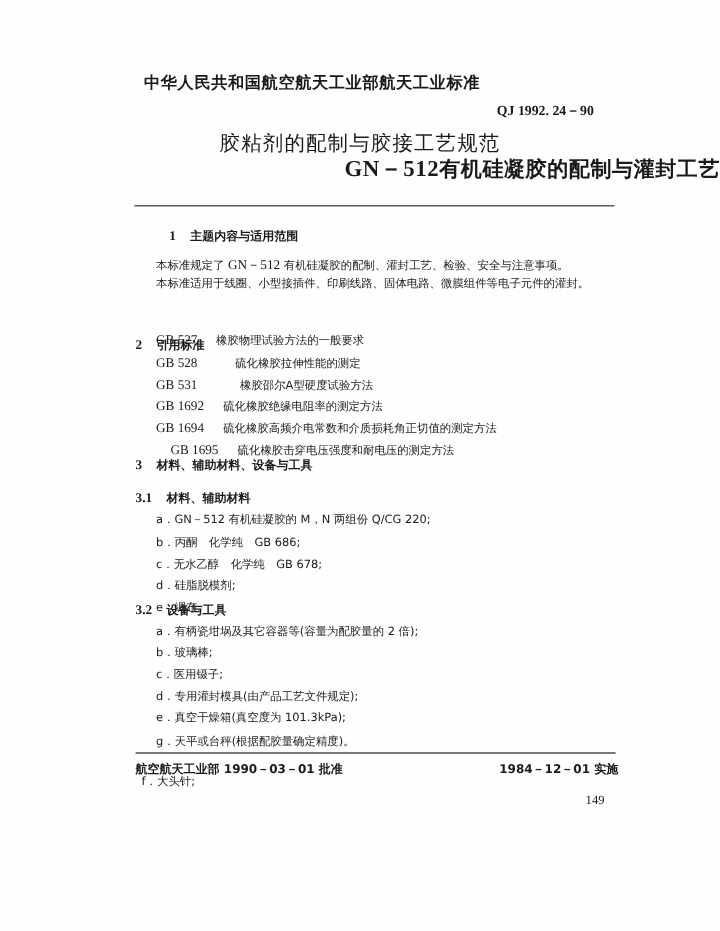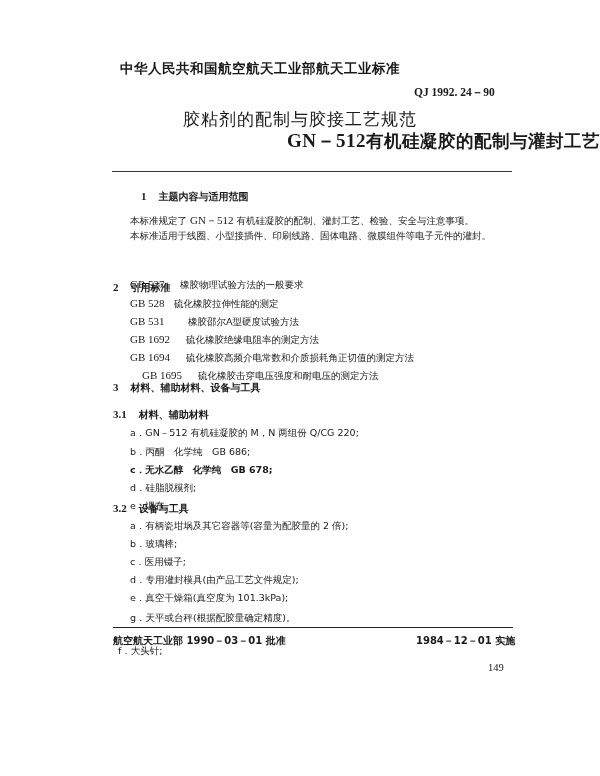--- a/index.html
+++ b/index.html
@@ -43,36 +43,36 @@
     <span>本标准规定了</span>
     <span class="latin">GN－512</span>
     <span>有机硅凝胶的配制、灌封工艺、检验、安全与注意事项。</span>
   </div>
   <div class="abs p" style="left:130px; top:230px;">本标准适用于线圈、小型接插件、印刷线路、固体电路、微膜组件等电子元件的灌封。</div>
 
   <div class="abs h" style="left:113px; top:257px;margin-top:24px;">
     <span class="num">2</span><span>引用标准</span>
   </div>
   <div class="abs p ref" style="left:130px; top:278px;"><span class="code2" style="width:50px">GB 527</span><span>橡胶物理试验方法的一般要求</span></div>
-  <div class="abs p ref" style="left:130px; top:297px;"><span class="code2" style="width:44px">GB 528</span><span>硫化橡胶拉伸性能的测定</span></div>
-  <div class="abs p ref" style="left:130px; top:315px;"><span class="code2" style="width:58px">GB 531</span><span>橡胶邵尔A型硬度试验方法</span></div>
+  <div class="abs p ref" style="left:130px; top:297px;"><span class="code2" style="width:66px">GB 528</span><span>硫化橡胶拉伸性能的测定</span></div>
+  <div class="abs p ref" style="left:130px; top:315px;"><span class="code2" style="width:70px">GB 531</span><span>橡胶邵尔A型硬度试验方法</span></div>
   <div class="abs p ref" style="left:130px; top:333px;"><span class="code2" style="width:56px">GB 1692</span><span>硫化橡胶绝缘电阻率的测定方法</span></div>
   <div class="abs p ref" style="left:130px; top:351px;"><span class="code2" style="width:56px">GB 1694</span><span>硫化橡胶高频介电常数和介质损耗角正切值的测定方法</span></div>
   <div class="abs p ref" style="left:142px; top:369px;"><span class="code2" style="width:56px">GB 1695</span><span>硫化橡胶击穿电压强度和耐电压的测定方法</span></div>
 
   <div class="abs h" style="left:113px; top:381px;">
     <span class="num">3</span><span>材料、辅助材料、设备与工具</span>
   </div>
 
   <div class="abs h" style="left:113px; top:408px;">
     <span class="num">3.1</span><span>材料、辅助材料</span>
   </div>
   <div class="abs p" style="left:130px; top:427px;">a．GN－512 有机硅凝胶的 M，N 两组份 Q/CG 220;</div>
   <div class="abs p" style="left:130px; top:446px;">b．丙酮　化学纯　GB 686;</div>
-  <div class="abs p" style="left:130px; top:464px;font-weight:bold;">c．无水乙醇　化学纯　GB 678;</div>
+  <div class="abs p" style="left:130px; top:464px;">c．无水乙醇　化学纯　GB 678;</div>
   <div class="abs p" style="left:130px; top:482px;">d．硅脂脱模剂;</div>
   <div class="abs p" style="left:130px; top:500px;">e．绸布。</div>
 
   <div class="abs h" style="left:113px; top:502px;">
     <span class="num">3.2</span><span>设备与工具</span>
   </div>
   <div class="abs p" style="left:130px; top:520px;">a．有柄瓷坩埚及其它容器等(容量为配胶量的 2 倍);</div>
   <div class="abs p" style="left: 130px; top: 538px;">b．玻璃棒;</div>
   <div class="abs p" style="left: 130px; top: 556px;">c．医用镊子;</div>
   <div class="abs p" style="left: 130px; top: 574px;">d．专用灌封模具(由产品工艺文件规定);</div>

